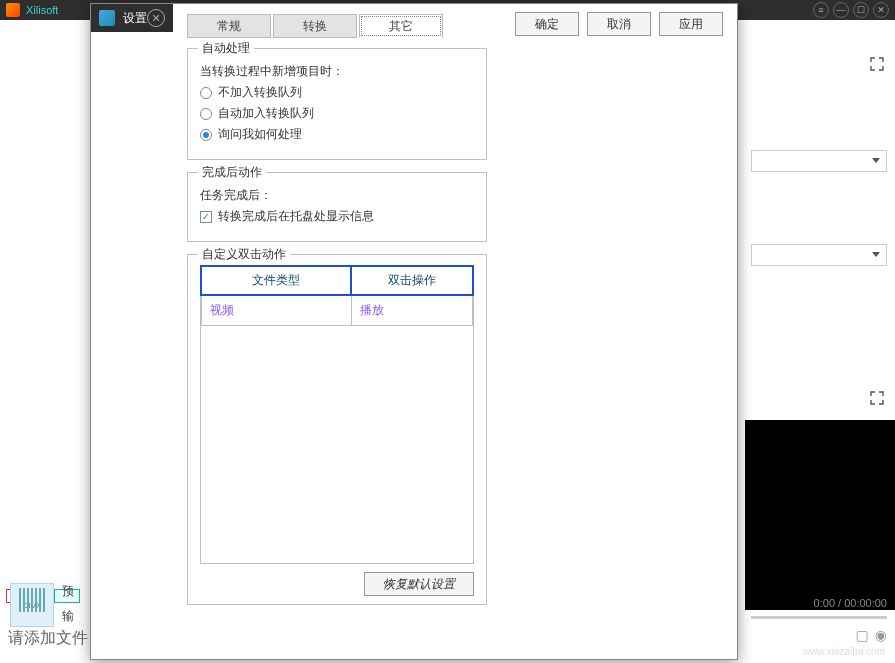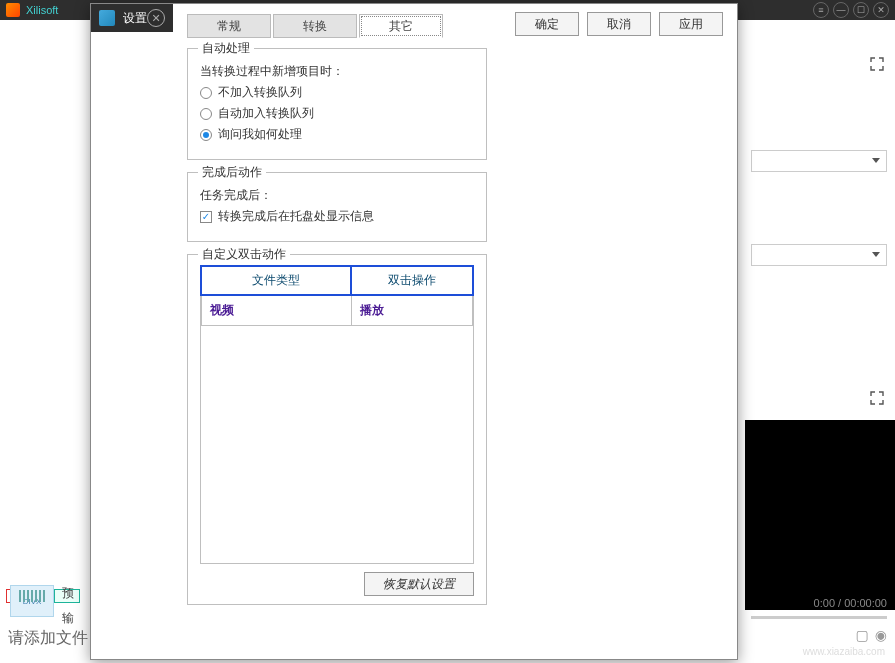--- a/index.html
+++ b/index.html
@@ -23,21 +23,21 @@
 .progress-bar { position: absolute; right: 8px; bottom: 44px; width: 136px; height: 3px; background: #ccc; }
 .progress-bar .fill { width: 0; height: 100%; background: #1db4a4; }
 .cam-icons { position: absolute; right: 8px; bottom: 20px; color: #999; font-size: 14px; display: flex; gap: 6px; }
 .watermark { position: absolute; right: 10px; bottom: 6px; color: #ddd; font-size: 10px; }
 
 
 .bottom-left { position: absolute; left: 6px; bottom: 60px; display: flex; gap: 4px; align-items: center; }
 .tiny-box { width: 14px; height: 14px; border: 1px solid #e03030; }
 .tiny-thumb { width: 26px; height: 14px; border: 1px solid #1db49a; background: #eafff8; }
 .preset-area { position: absolute; left: 10px; bottom: 4px; display: flex; align-items: flex-start; gap: 8px; }
-.divx-icon { width: 44px; height: 32px; background: #e0f0fa; border: 1px solid #b0d6ec; display: flex; align-items: center; justify-content: center; font-size: 8px; color: #4080b0; position: relative; }
+.divx-icon { width: 44px; height: 44px; background: #e0f0fa; border: 1px solid #b0d6ec; display: flex; align-items: center; justify-content: center; font-size: 8px; color: #4080b0; position: relative; }
 .divx-icon::before { content: ""; position: absolute; top: 4px; left: 8px; right: 8px; bottom: 14px; background: repeating-linear-gradient(90deg,#6aa 0 2px,transparent 2px 4px); }
 .preset-labels { display: flex; flex-direction: column; gap: 8px; color: #444; font-size: 12px; }
 .add-file-text { position: absolute; left: 8px; bottom: 14px; color: #666; font-size: 16px; }
 
 
 .dialog { position: absolute; left: 90px; top: 3px; width: 648px; height: 657px; background: #fff; border: 1px solid #888; box-shadow: 0 3px 14px rgba(0,0,0,.4); display: flex; flex-direction: row; }
 .dialog-titlebar { background: #2e2e2e; color: #fff; height: 28px; display: flex; align-items: center; padding: 0 8px; }
 .dialog-titlebar .ico { width: 16px; height: 16px; background: linear-gradient(135deg,#4ad,#28b); margin-right: 8px; border-radius: 2px; }
 .dialog-titlebar .ttl { flex: 1; font-size: 12px; }
 .dialog-titlebar .close { width: 18px; height: 18px; border: 1.5px solid #aaa; border-radius: 50%; display: flex; align-items: center; justify-content: center; color: #aaa; cursor: pointer; font-size: 11px; }
@@ -56,21 +56,21 @@
 .radio { width: 12px; height: 12px; border: 1px solid #888; border-radius: 50%; margin-right: 6px; display: inline-flex; align-items: center; justify-content: center; }
 .radio.checked::after { content: ""; width: 6px; height: 6px; background: #1e88e5; border-radius: 50%; }
 .checkbox { width: 12px; height: 12px; border: 1px solid #888; margin-right: 6px; display: inline-flex; align-items: center; justify-content: center; background: #fff; }
 .checkbox.checked::after { content: "✓"; color: #1e88e5; font-size: 10px; line-height: 1; }
 .select { border: 1px solid #aaa; height: 22px; min-width: 116px; display: flex; align-items: center; padding: 0 18px 0 6px; position: relative; background: #fff; color: #333; margin-left: auto; }
 .select .arrow { position: absolute; right: 5px; top: 8px; border-left: 4px solid transparent; border-right: 4px solid transparent; border-top: 5px solid #555; }
 
 
 .table { border: 1px solid #bfbfbf; width: 100%; border-collapse: collapse; }
 .table th { background: #fff; border: 2px solid #1d4ed8; font-weight: normal; padding: 5px 8px; color: #0c4a6e; text-align: center; }
-.table td { border-right: 1px solid #bfbfbf; padding: 6px 8px; color: #4c1d95; vertical-align: top; font-weight: bold; }
+.table td { border-right: 1px solid #bfbfbf; padding: 6px 8px; color: #8b5cf6; vertical-align: top; }
 .table-wrap { height: 268px; border: 1px solid #bfbfbf; border-top: none; overflow: auto; }
 .th-row th:first-child { width: 150px; }
 
 
 .dialog-footer { display: flex; justify-content: flex-end; gap: 8px; padding: 8px 14px 10px; }
 .btn { min-width: 64px; height: 24px; border: 1px solid #999; background: #f4f4f4; display: flex; align-items: center; justify-content: center; color: #333; cursor: pointer; padding: 0 12px; }
 .btn.wide { min-width: 110px; font-style: italic; }
 .restore-row { display: flex; justify-content: flex-end; margin-top: 8px; }
 svg.corner { width: 14px; height: 14px; }
 </style>

